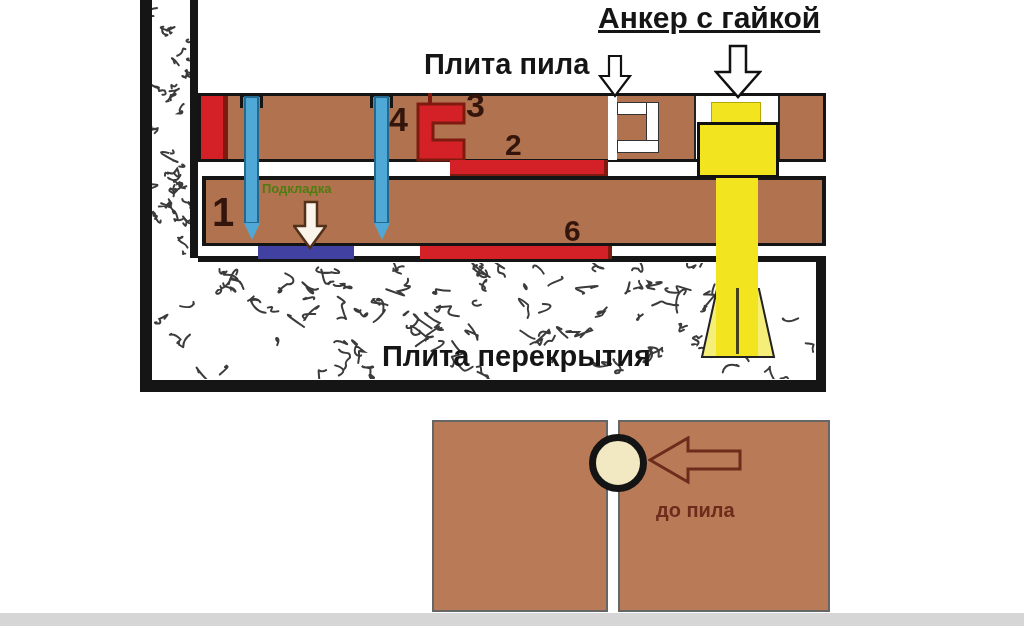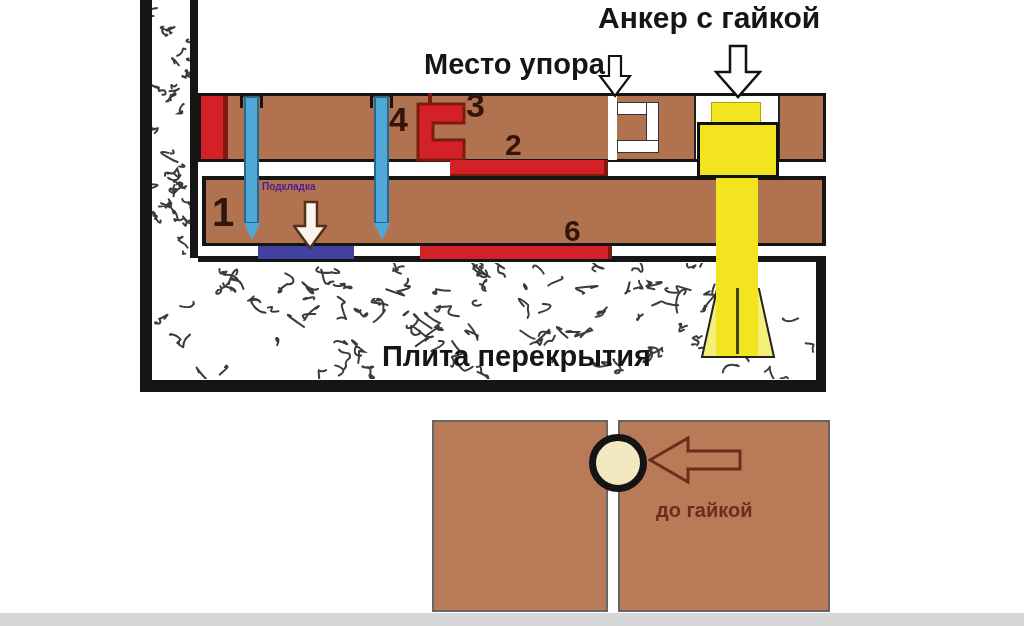--- a/index.html
+++ b/index.html
@@ -220,34 +220,34 @@
   <svg class="abs" style="left:714px;top:44px;" width="48" height="56">
     <polygon points="16,2 32,2 32,28 46,28 24,53 2,28 16,28" fill="#fdfdfd" stroke="#111" stroke-width="2.5"></polygon>
   </svg>
   <svg class="abs" style="left:598px;top:54px;" width="34" height="44">
     <polygon points="11,2 23,2 23,22 32,22 17,42 2,22 11,22" fill="#ffffff" stroke="#111" stroke-width="2.2"></polygon>
   </svg>
   <svg class="abs" style="left:293px;top:200px;" width="34" height="50">
     <polygon points="12,2 24,2 24,26 33,26 17,48 1,26 12,26" fill="#faf4ea" stroke="#53301c" stroke-width="2.5"></polygon>
   </svg>
 
-  <div class="abs label" style="left:598px;top:1px;font-size:30px;">Анкер с гайкой</div>
-  <div class="abs label" style="left:424px;top:48px;font-size:29px;">Место упора</div>
+  <div class="abs label" style="left:598px;top:1px;font-size:30px;text-decoration:underline;">Анкер с гайкой</div>
+  <div class="abs label" style="left:424px;top:48px;font-size:29px;">Плита пила</div>
   <div class="abs num" style="left:466px;top:86px;font-size:34px;">3</div>
   <div class="abs num" style="left:389px;top:100px;font-size:34px;">4</div>
   <div class="abs num" style="left:505px;top:128px;font-size:30px;">2</div>
   <div class="abs num" style="left:212px;top:190px;font-size:40px;">1</div>
   <div class="abs num" style="left:564px;top:214px;font-size:30px;">6</div>
-  <div class="abs label" style="left:262px;top:181px;font-size:10px;color:#4c1d95;">Подкладка</div>
+  <div class="abs label" style="left:262px;top:181px;font-size:13px;color:#4d7c0f;">Подкладка</div>
   <div class="abs label" style="left:382px;top:340px;font-size:29px;">Плита перекрытия</div>
 
   <div class="abs bboard" style="left:432px;top:420px;width:176px;height:192px;"></div>
   <div class="abs bboard" style="left:618px;top:420px;width:212px;height:192px;"></div>
   <div class="abs dowel-circle" style="left:589px;top:434px;width:44px;height:44px;"></div>
   <svg class="abs" style="left:648px;top:436px;" width="96" height="50">
     <polygon points="2,24 40,2 40,15 92,15 92,33 40,33 40,46" fill="none" stroke="var(--note-brown)" stroke-width="3"></polygon>
   </svg>
   <div class="abs note" style="left:656px;top:496px;">
-    <div>до гайкой</div>
+    <div>до пила</div>
   </div>
 
   <div class="abs" style="left:0;top:613px;width:1024px;height:13px;background:#d6d6d6;"></div>
 </div>
 
 </body></html>

